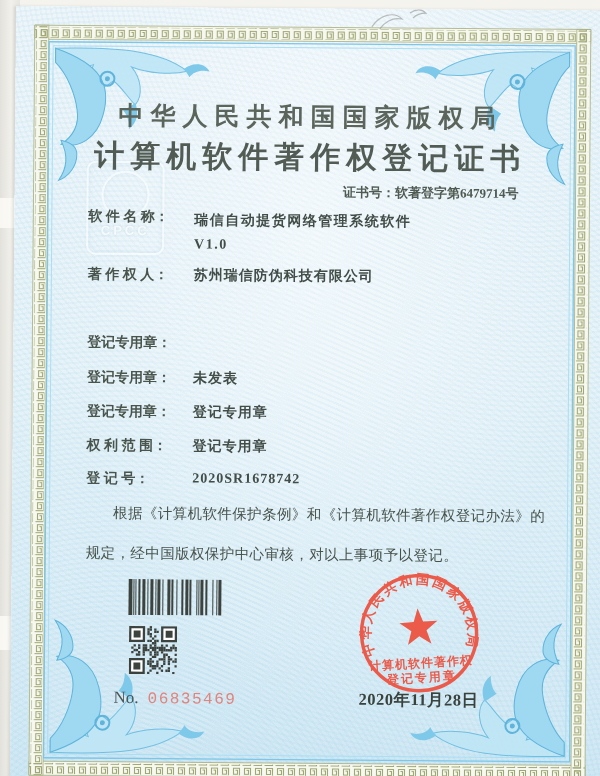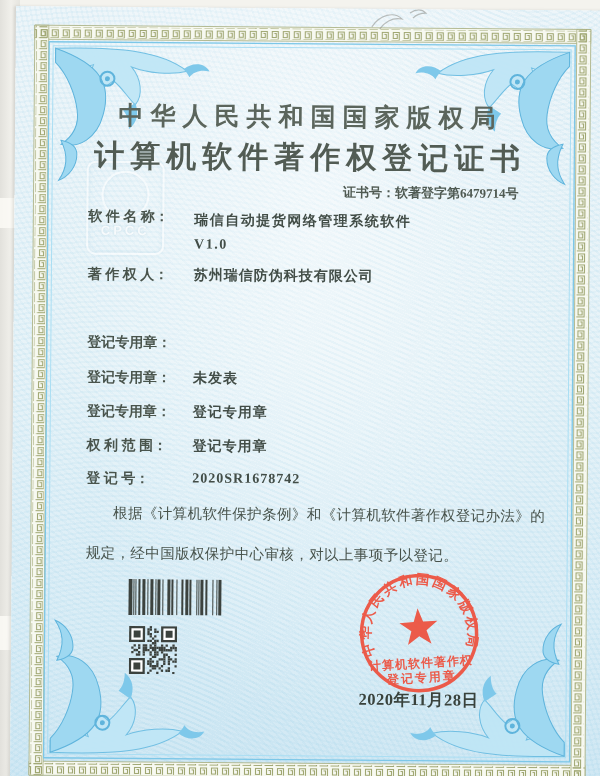--- a/index.html
+++ b/index.html
@@ -306,20 +306,23 @@
     <rect x="2.3" y="2.3" width="11.4" height="11.4" fill="#fff"></rect>
     <rect x="4.6" y="4.6" width="6.9" height="6.9" fill="#3c423e"></rect>
         <rect x="32.0" y="0.0" width="16.0" height="16.0" fill="#3c423e"></rect>
     <rect x="34.3" y="2.3" width="11.4" height="11.4" fill="#fff"></rect>
     <rect x="36.6" y="4.6" width="6.9" height="6.9" fill="#3c423e"></rect>
         <rect x="0.0" y="32.0" width="16.0" height="16.0" fill="#3c423e"></rect>
     <rect x="2.3" y="34.3" width="11.4" height="11.4" fill="#fff"></rect>
     <rect x="4.6" y="36.6" width="6.9" height="6.9" fill="#3c423e"></rect>
       </svg></div>
 
+  <div class="serial">
+    <span class="no">No.</span><span class="digits">06835469</span>
+  </div>
 
   <svg class="seal" viewBox="0 0 130 130">
     <g transform="rotate(-4 65 65)" fill="#ee4f3c">
       <circle cx="65" cy="65" r="57.5" fill="none" stroke="#ee4f3c" stroke-width="3.5"></circle>
       <path id="sealArc" d="M19.9 84.1 A49 49 0 1 1 110.1 84.1" fill="none"></path>
       <text font-size="13.5" font-weight="bold" letter-spacing="2.5">
         <textPath href="#sealArc" startOffset="0">中华人民共和国国家版权局</textPath>
       </text>
       <polygon points="65,40 69.7,53.5 84,53.8 72.6,62.5 76.8,76.2 65,68 53.2,76.2 57.4,62.5 46,53.8 60.3,53.5"></polygon>
       <text x="65" y="99" text-anchor="middle" font-size="12" font-weight="bold" letter-spacing="1">计算机软件著作权</text>

